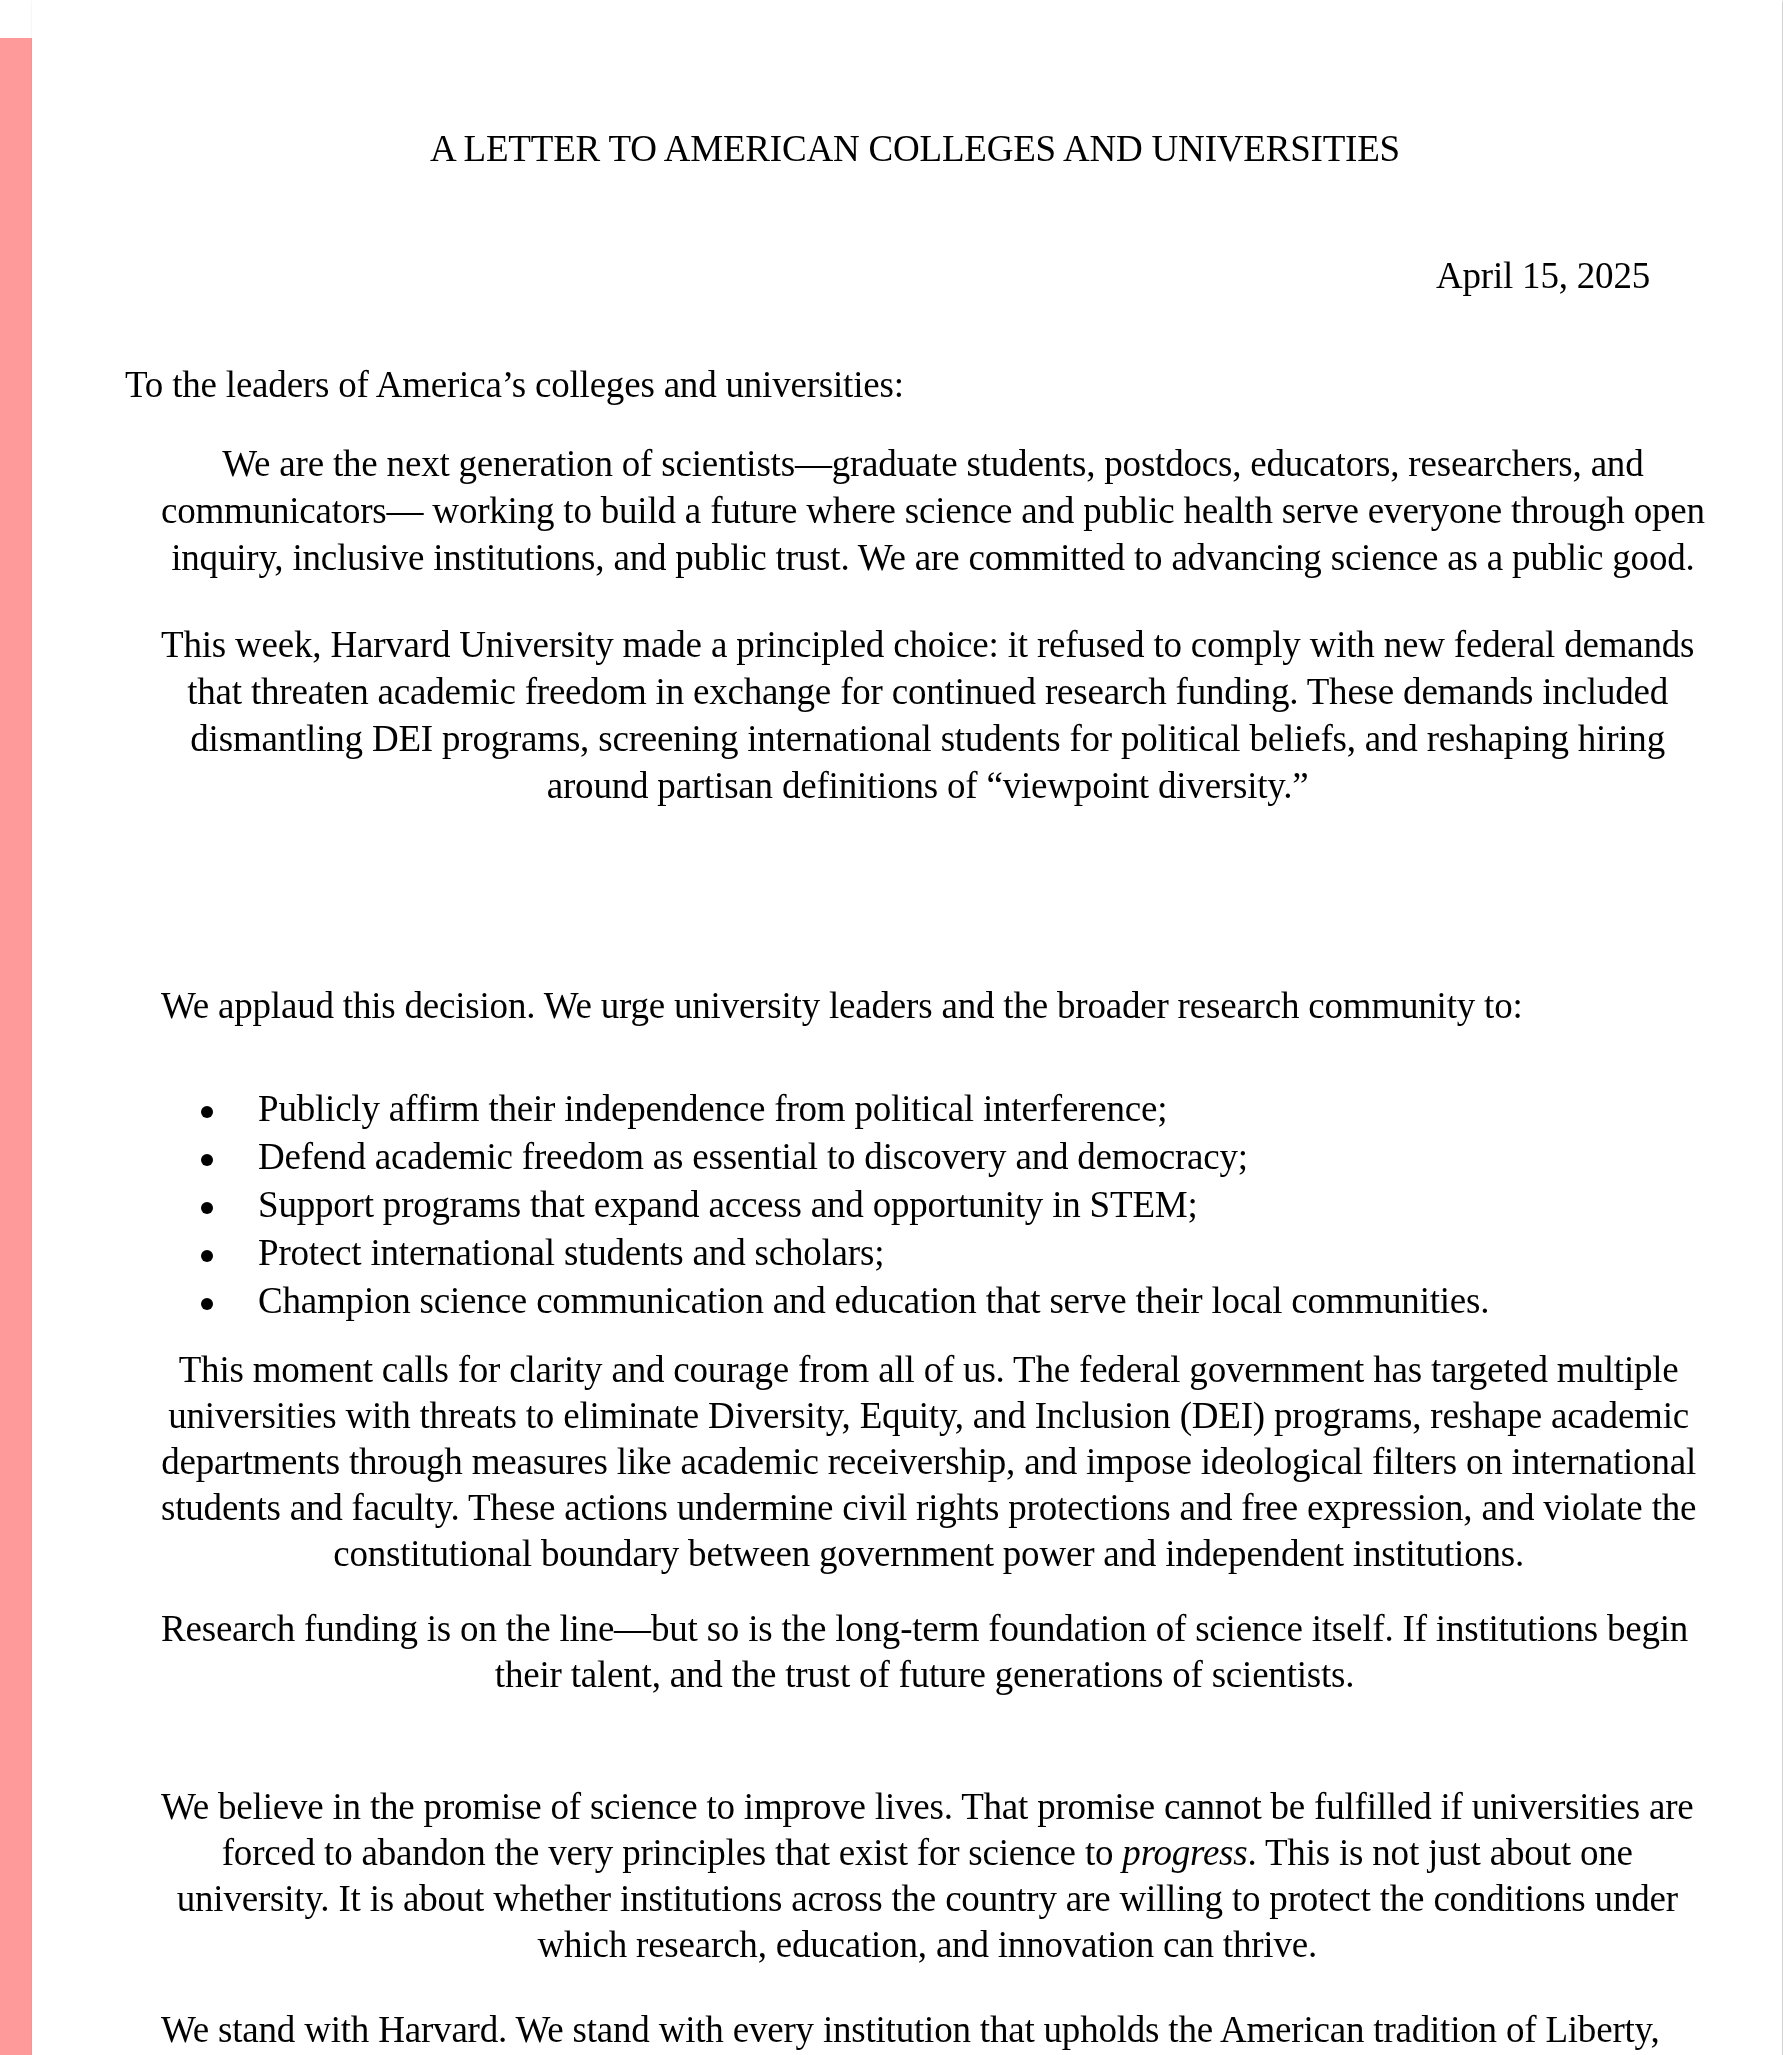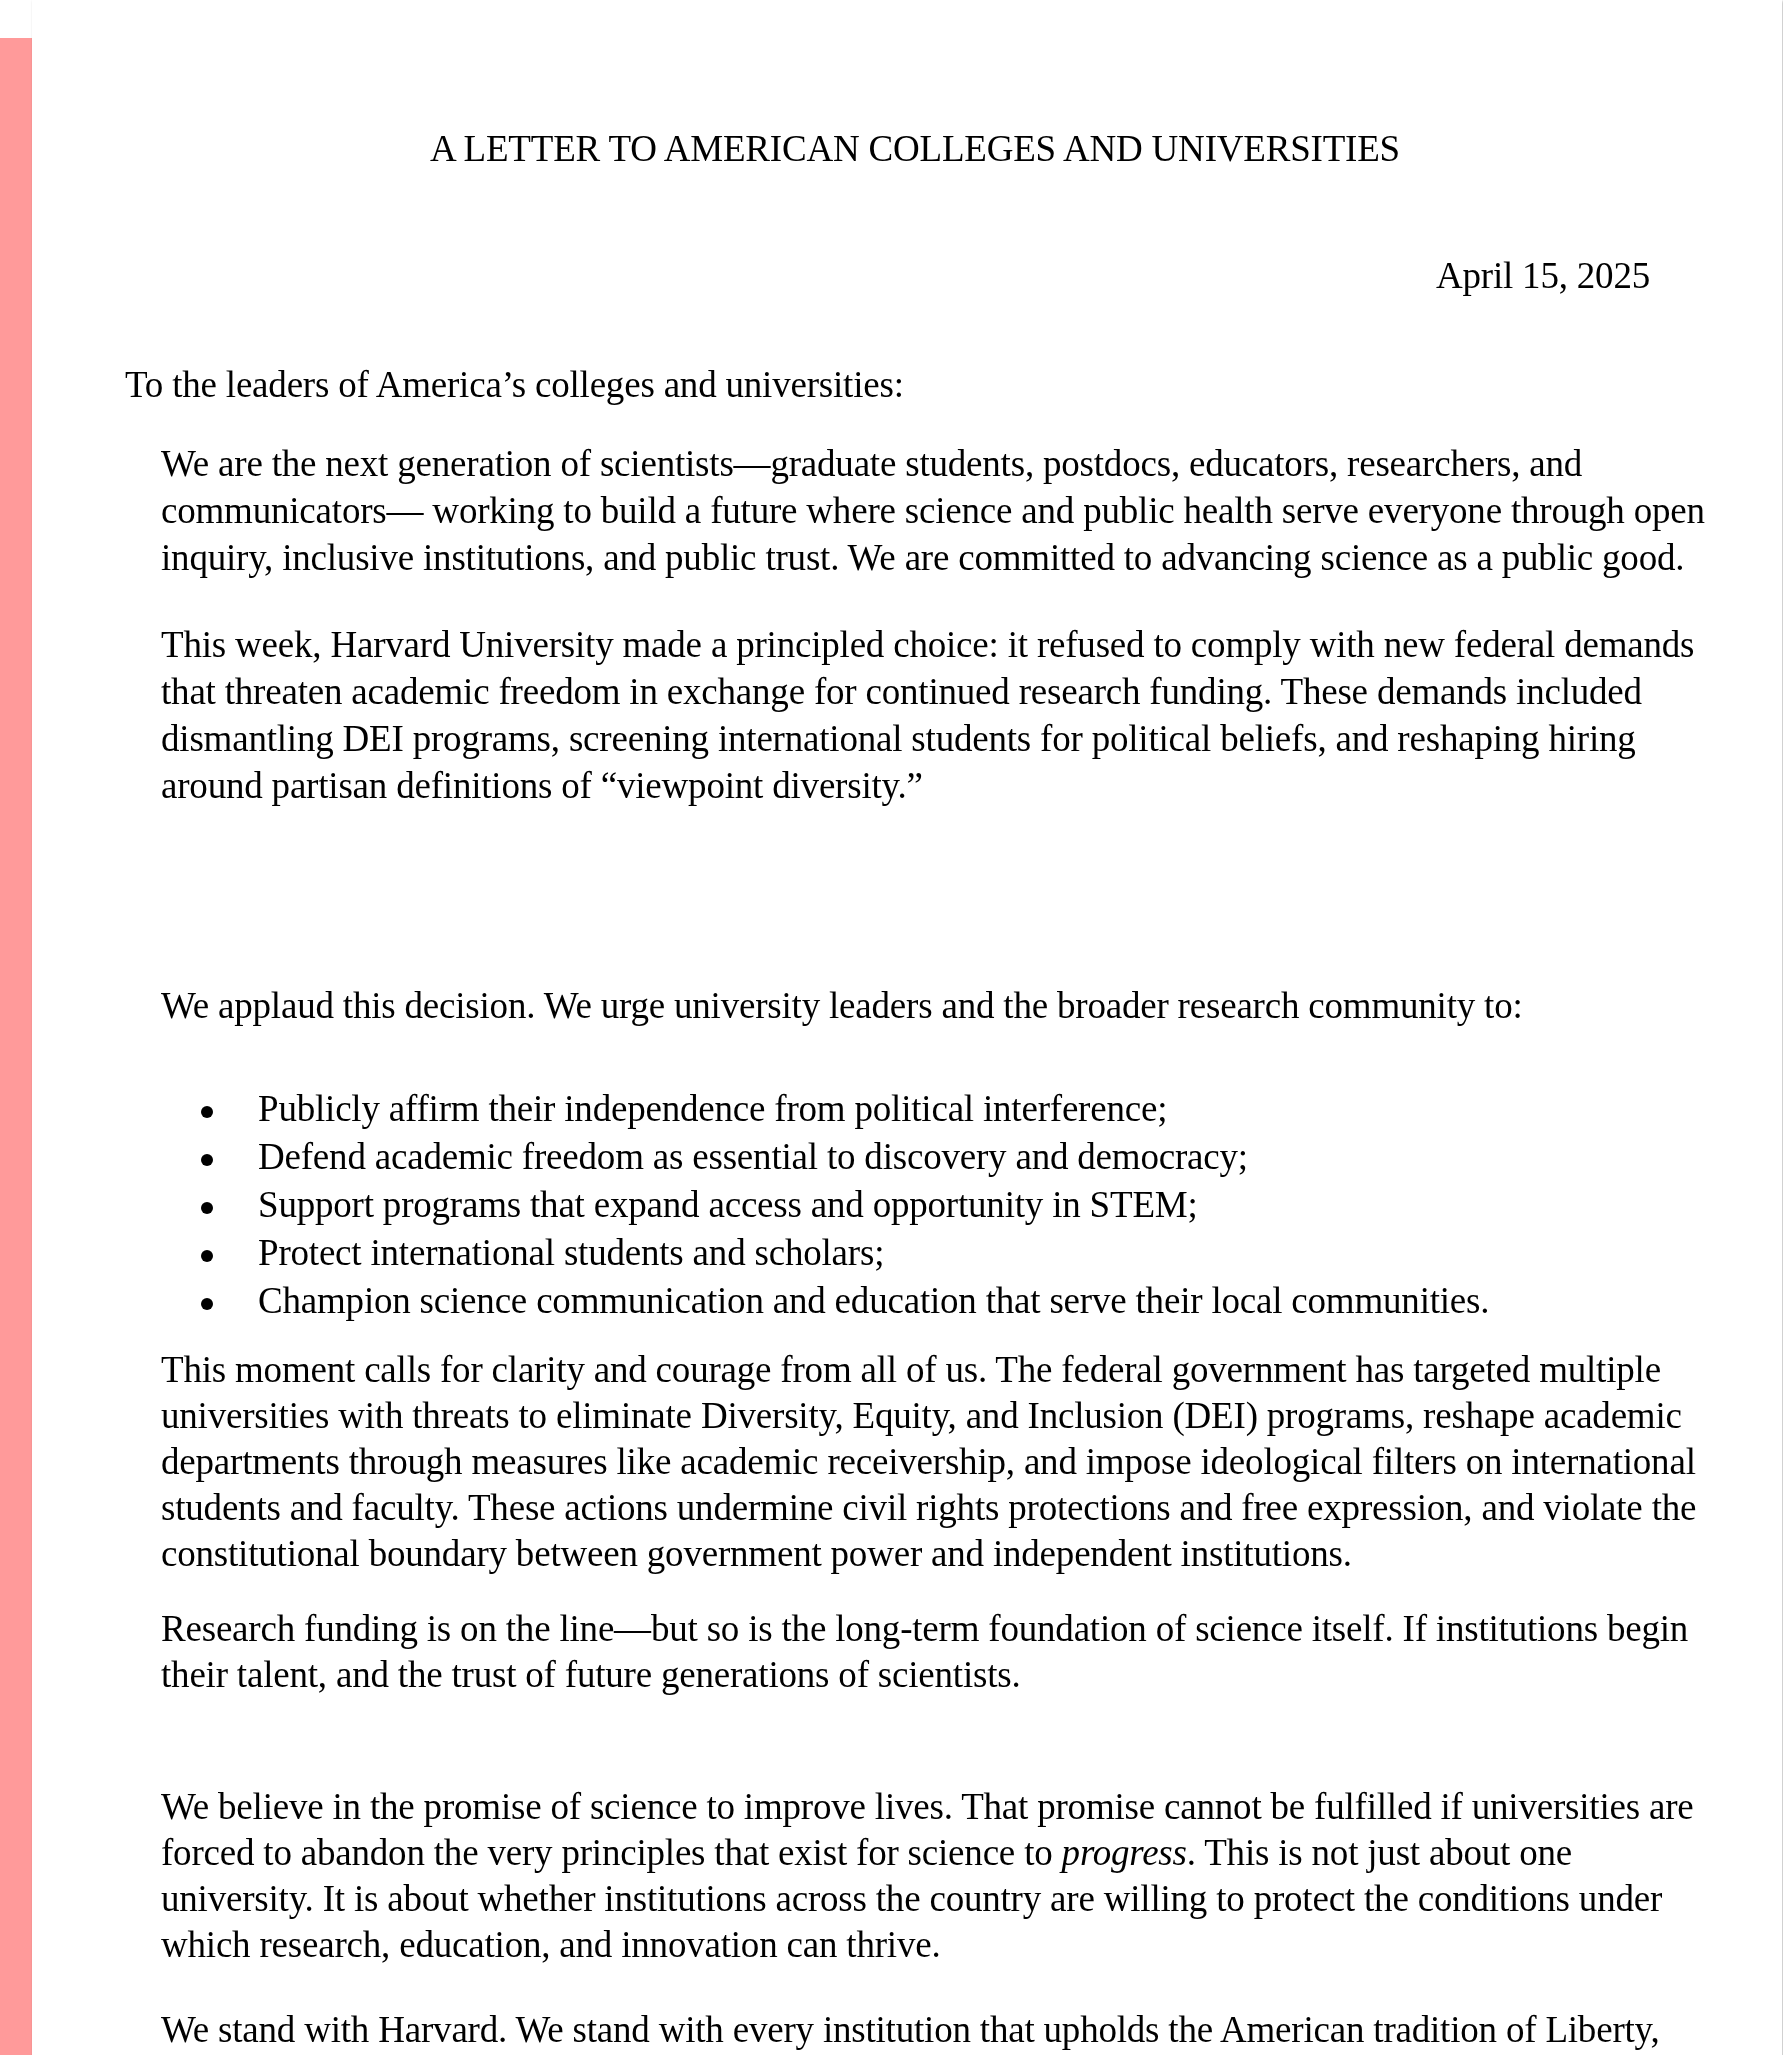--- a/index.html
+++ b/index.html
@@ -18,21 +18,21 @@
     background: #ffffff;
     box-shadow: 0.8px 1.2px 2.5px rgba(0,0,0,0.28);
   }
   .txt {
     position: absolute; margin: 0; font-size: 37px; line-height: 47px;
     white-space: nowrap; letter-spacing: -0.2px;
   }
   .line { display: block; margin-left: 36px; }
   .title { left: 8px; width: 1750px; text-align: center; top: 125px; }
   .date { right: 132px; top: 220px; text-align: right; margin-top: 32px; }
-  .block { left: 93px; }
+  .block { left: 93px; text-align: center; }
   .bullets { position: absolute; left: 93px; margin: 16px; padding: 0; list-style: none; }
   .bullets li { position: relative; font-size: 37px; line-height: 48px; height: 48px; padding-left: 117px; white-space: nowrap; letter-spacing: -0.2px; }
   .bullet-dot {
     position: absolute; left: 60px; top: 21px; width: 12.3px; height: 12.3px; border-radius: 50%; background: #000;
   }
   em { font-style: italic; }
 </style>
 </head>
 <body>
 

